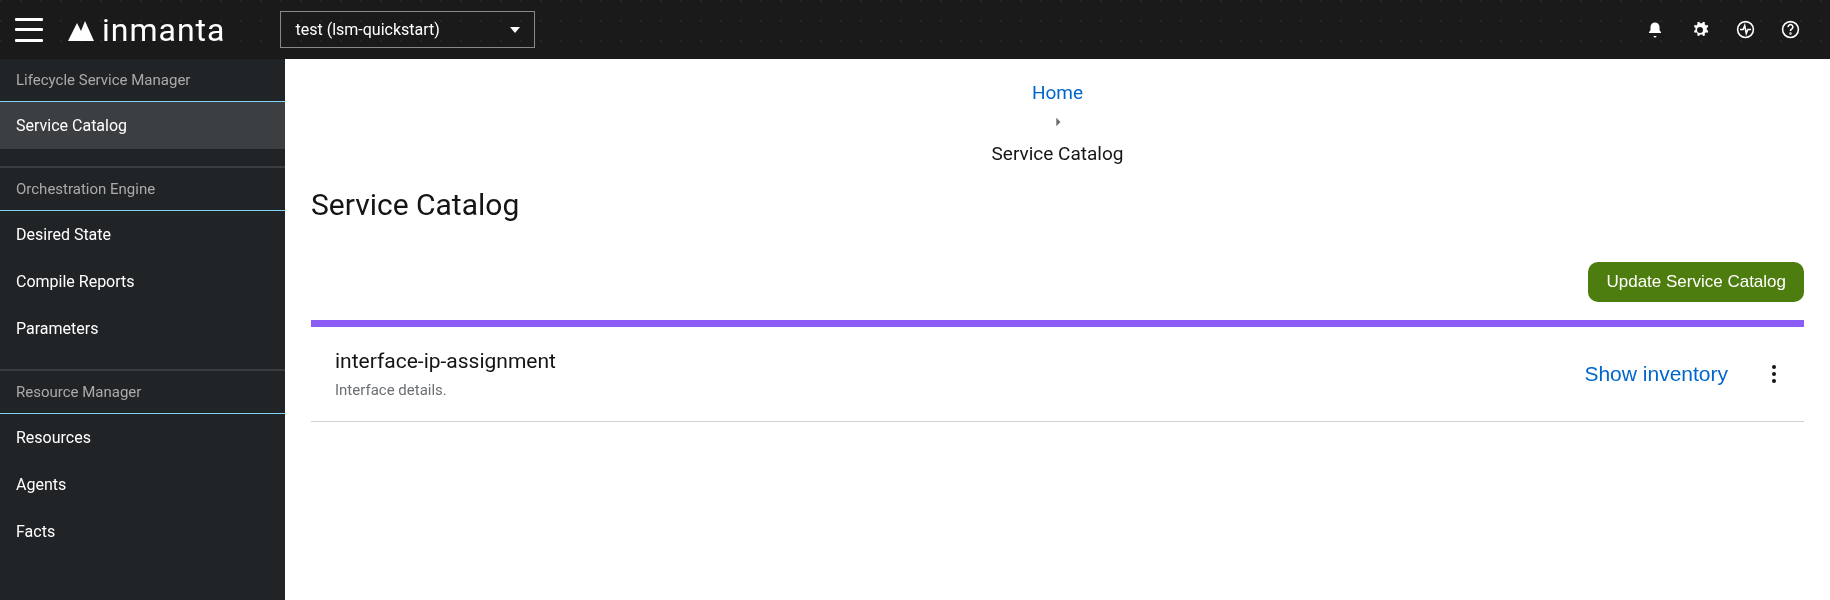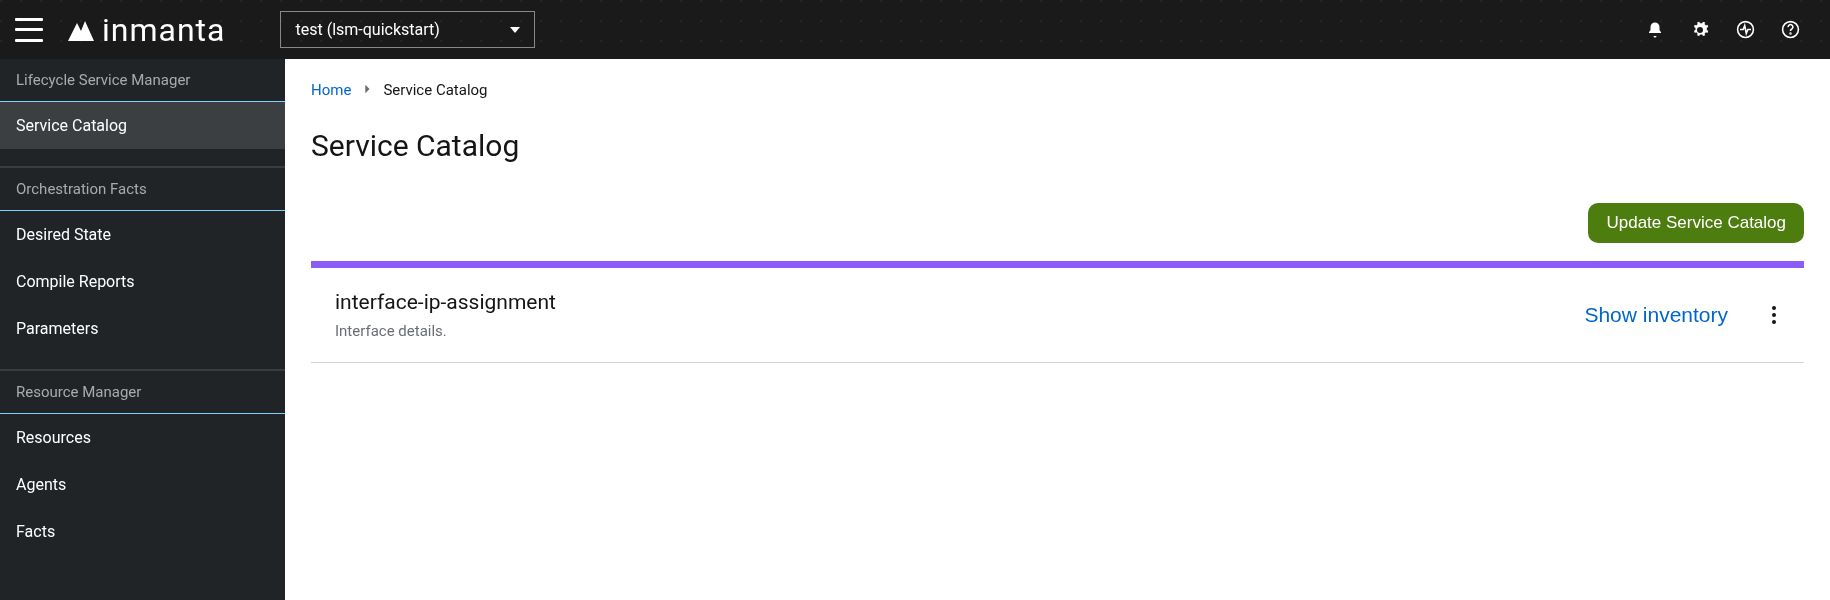--- a/index.html
+++ b/index.html
@@ -123,22 +123,23 @@
     }
     .main {
       flex: 1;
       background: #fff;
       padding: 22px 26px;
     }
     .breadcrumb {
       display: flex;
       align-items: center;
       gap: 12px;
-      font-size: 15px;
-      margin-bottom: 29px;
+      font-size: 19px;
+      margin-bottom: 22px;
+      flex-direction: column;
     }
     .breadcrumb-link {
       color: #0066cc;
       cursor: pointer;
     }
     .breadcrumb-sep {
       color: #6a6e73;
       font-size: 12px;
     }
     .breadcrumb-current {
@@ -258,21 +259,21 @@
     </div>
   </div>
 </div>
 
 <div class="layout">
   <div class="sidebar">
     <div class="sidebar-section-header first">Lifecycle Service Manager</div>
     <div class="sidebar-item active">Service Catalog</div>
     <div class="sidebar-gap"></div>
 
-    <div class="sidebar-section-header">Orchestration Facts</div>
+    <div class="sidebar-section-header">Orchestration Engine</div>
     <div class="sidebar-item">Desired State</div>
     <div class="sidebar-item">Compile Reports</div>
     <div class="sidebar-item">Parameters</div>
     <div class="sidebar-gap"></div>
 
     <div class="sidebar-section-header">Resource Manager</div>
     <div class="sidebar-item">Resources</div>
     <div class="sidebar-item">Agents</div>
     <div class="sidebar-item">Facts</div>
   </div>

